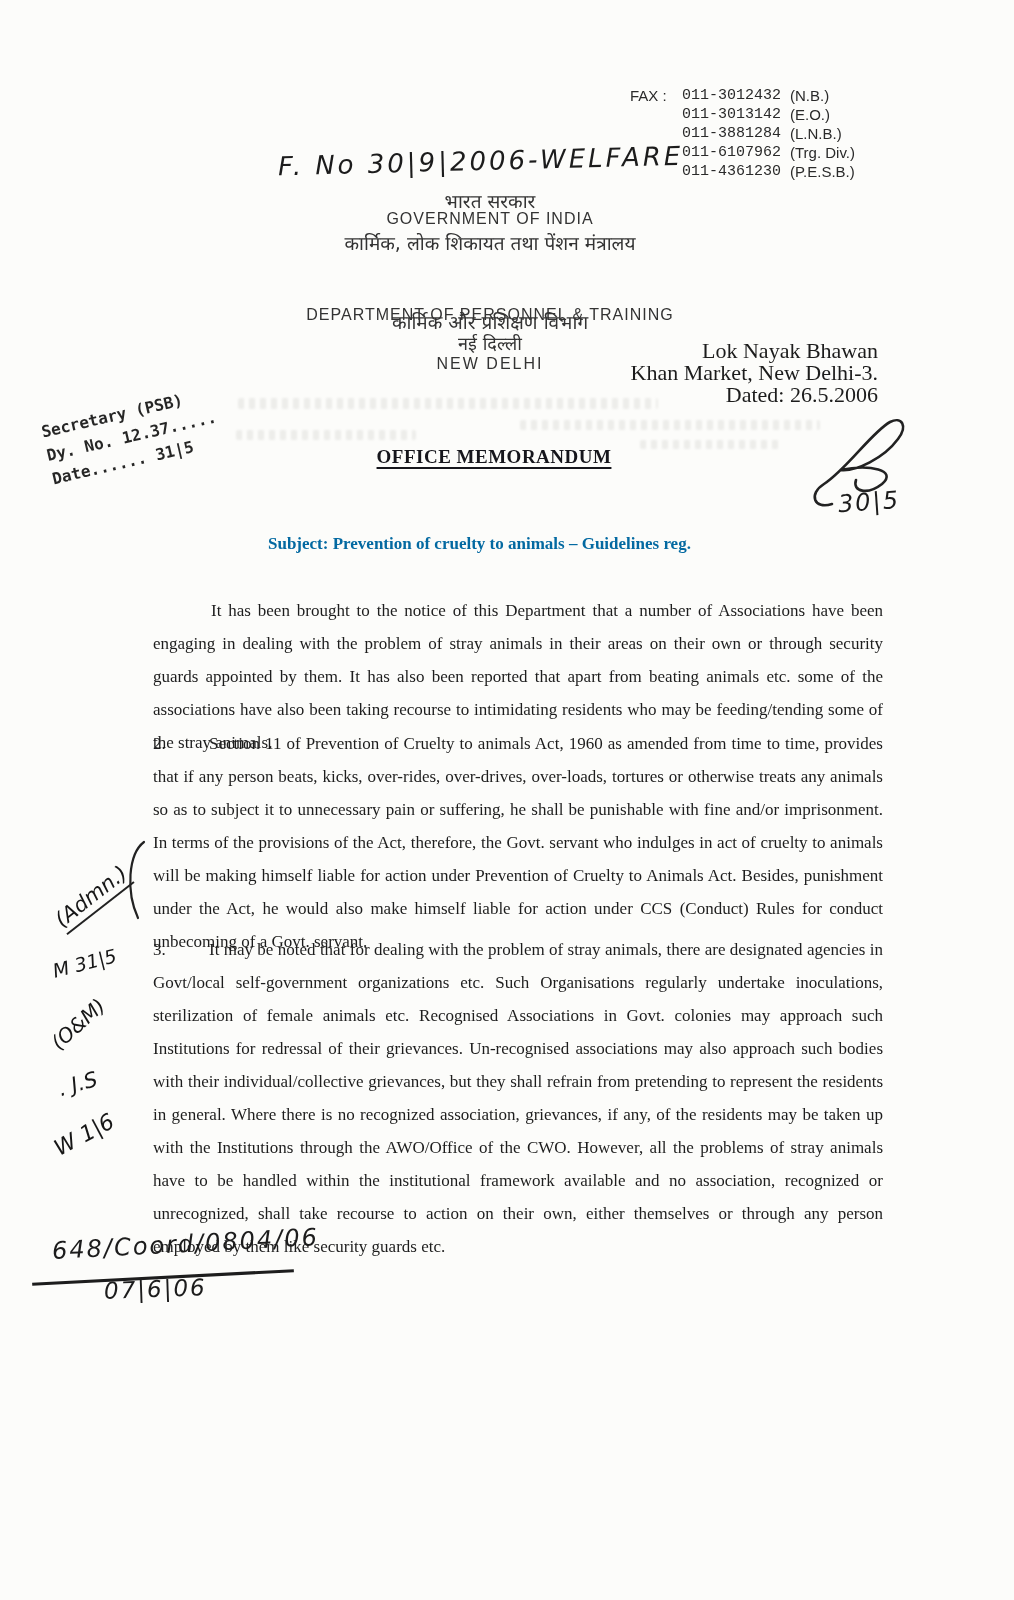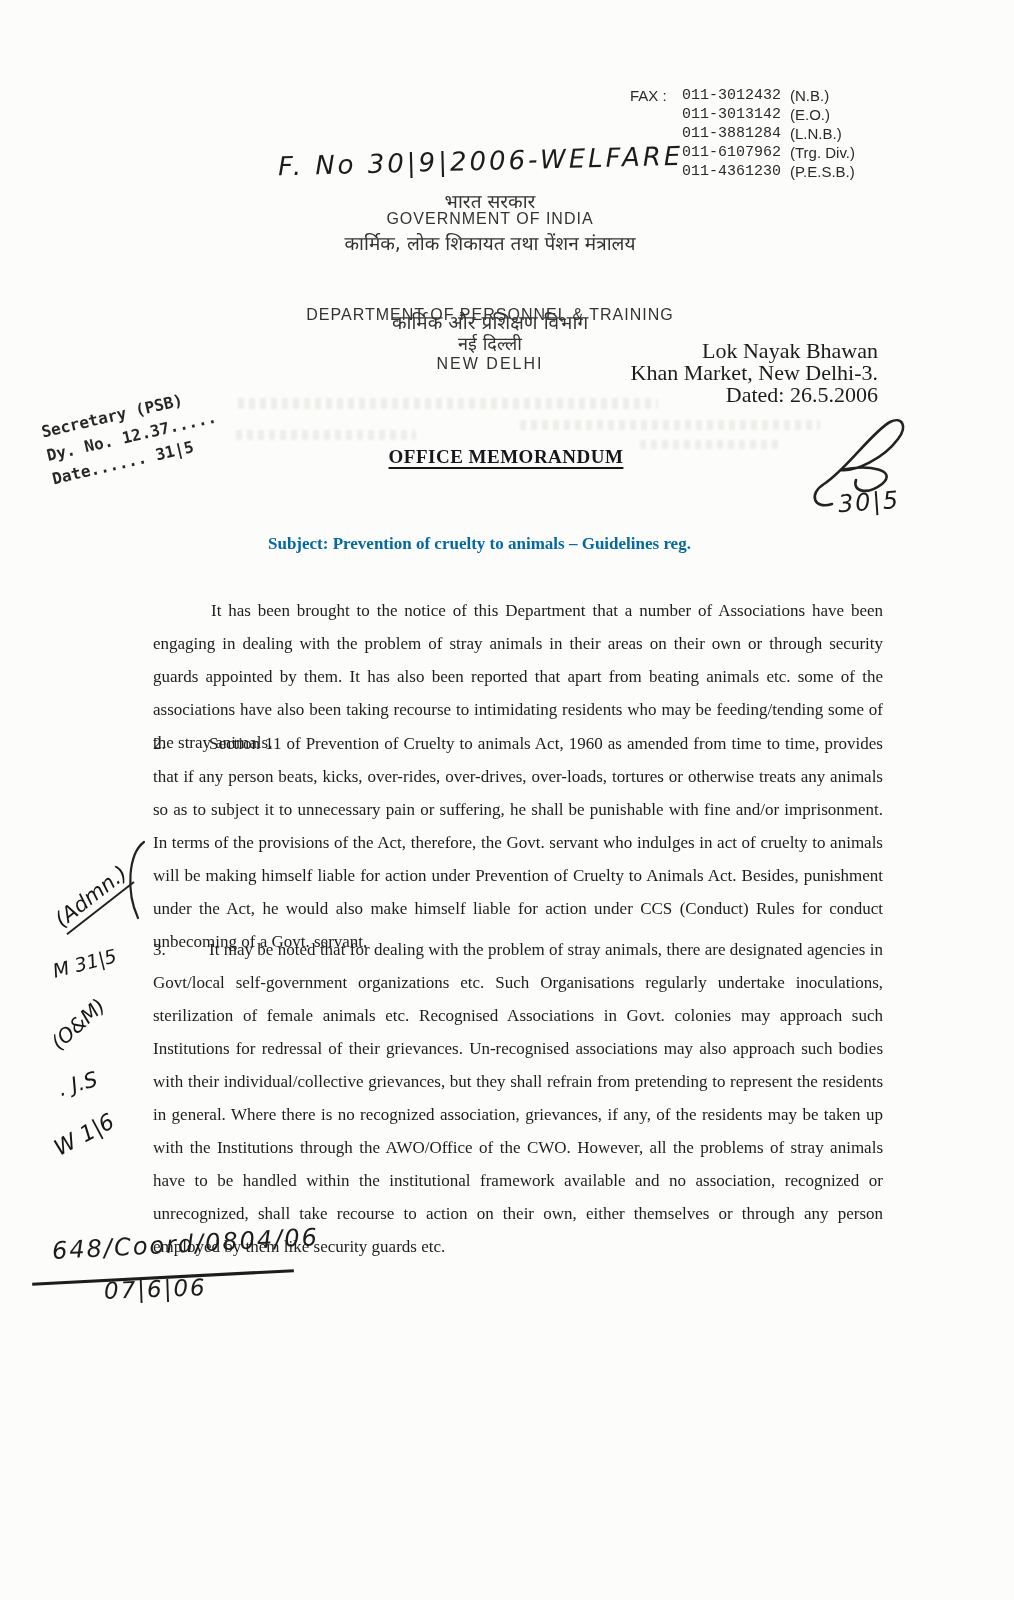--- a/index.html
+++ b/index.html
@@ -51,21 +51,21 @@
   .stamp{
     left:44px;top:392px;width:250px;
     transform:rotate(-13deg);
     font-family:"DejaVu Sans Mono", monospace;
     font-weight:bold;font-size:16px;line-height:24px;
     color:#141414;opacity:.92;
     white-space:nowrap;
   }
   
   .om{
-    left:176px;top:446px;width:660px;text-align:center;
+    left:164px;top:446px;width:660px;text-align:center;
     font-size:19px;font-weight:bold;letter-spacing:.5px;
     color:#16161c;
   }
   .om span{text-decoration:underline;text-underline-offset:4px;text-decoration-thickness:2px;}
   
   .sig{left:798px;top:412px;}
   .sig-date{
     left:838px;top:488px;font-size:24px;letter-spacing:2px;
     transform:rotate(-4deg);
   }

